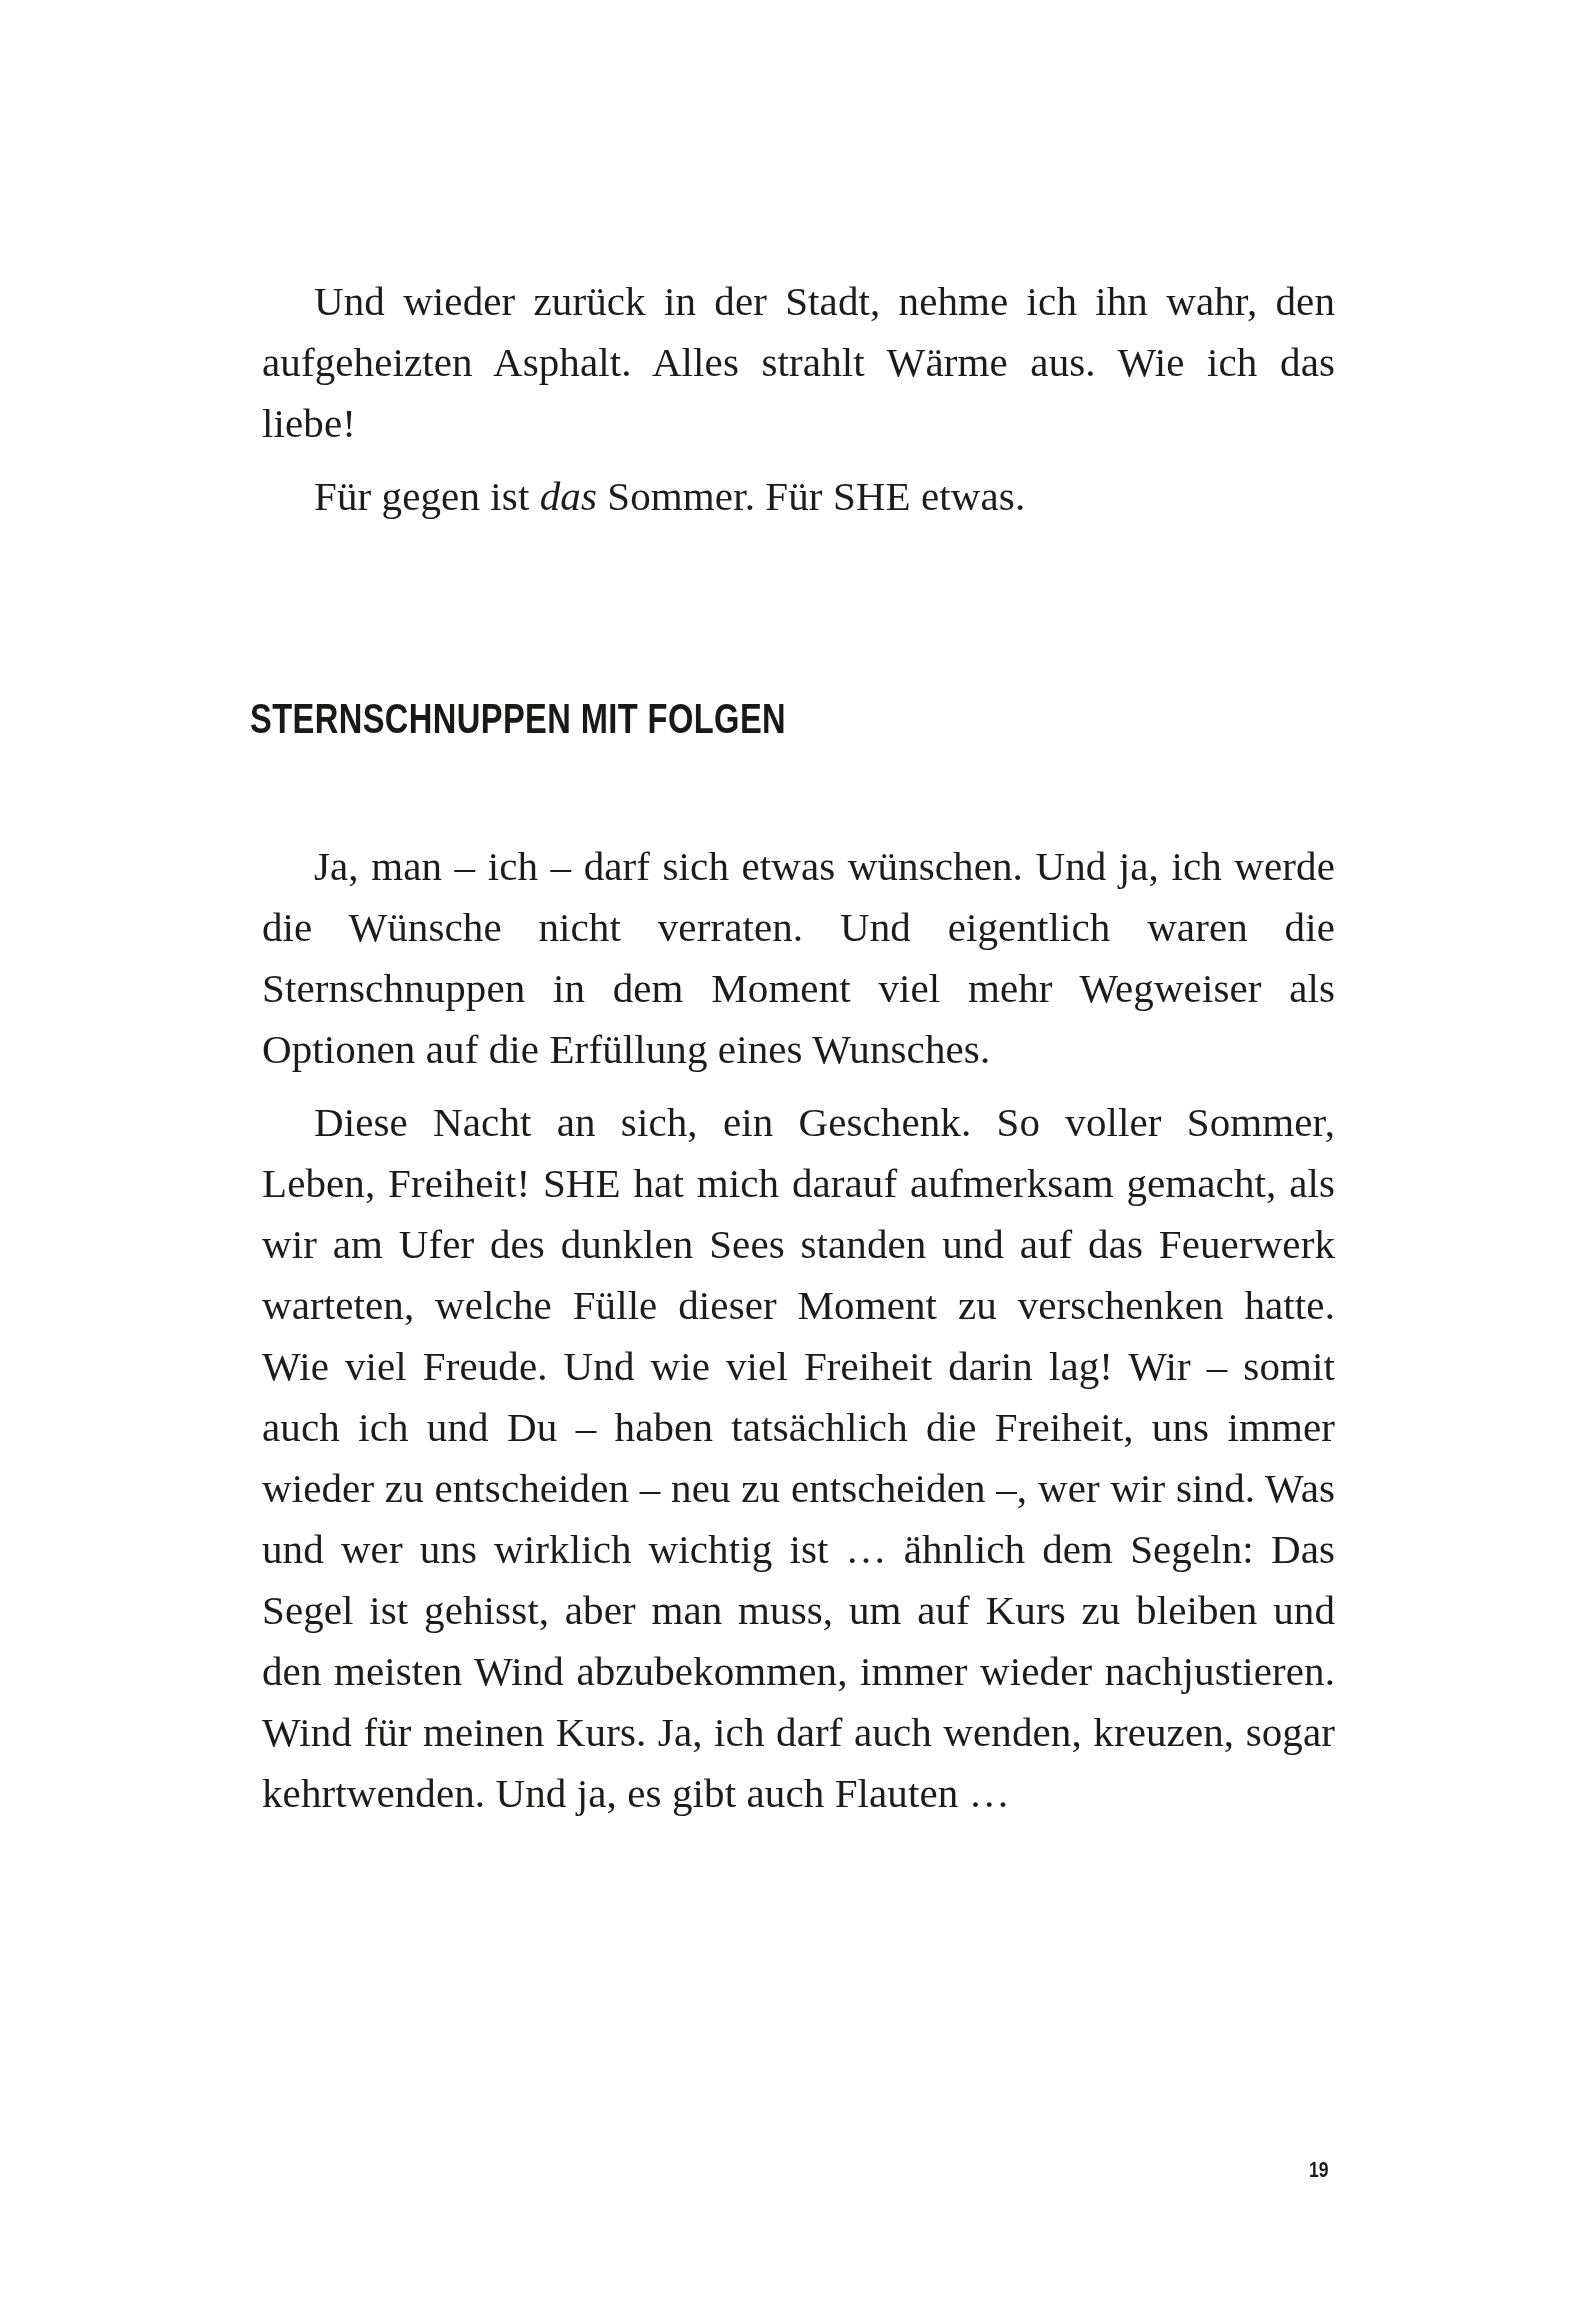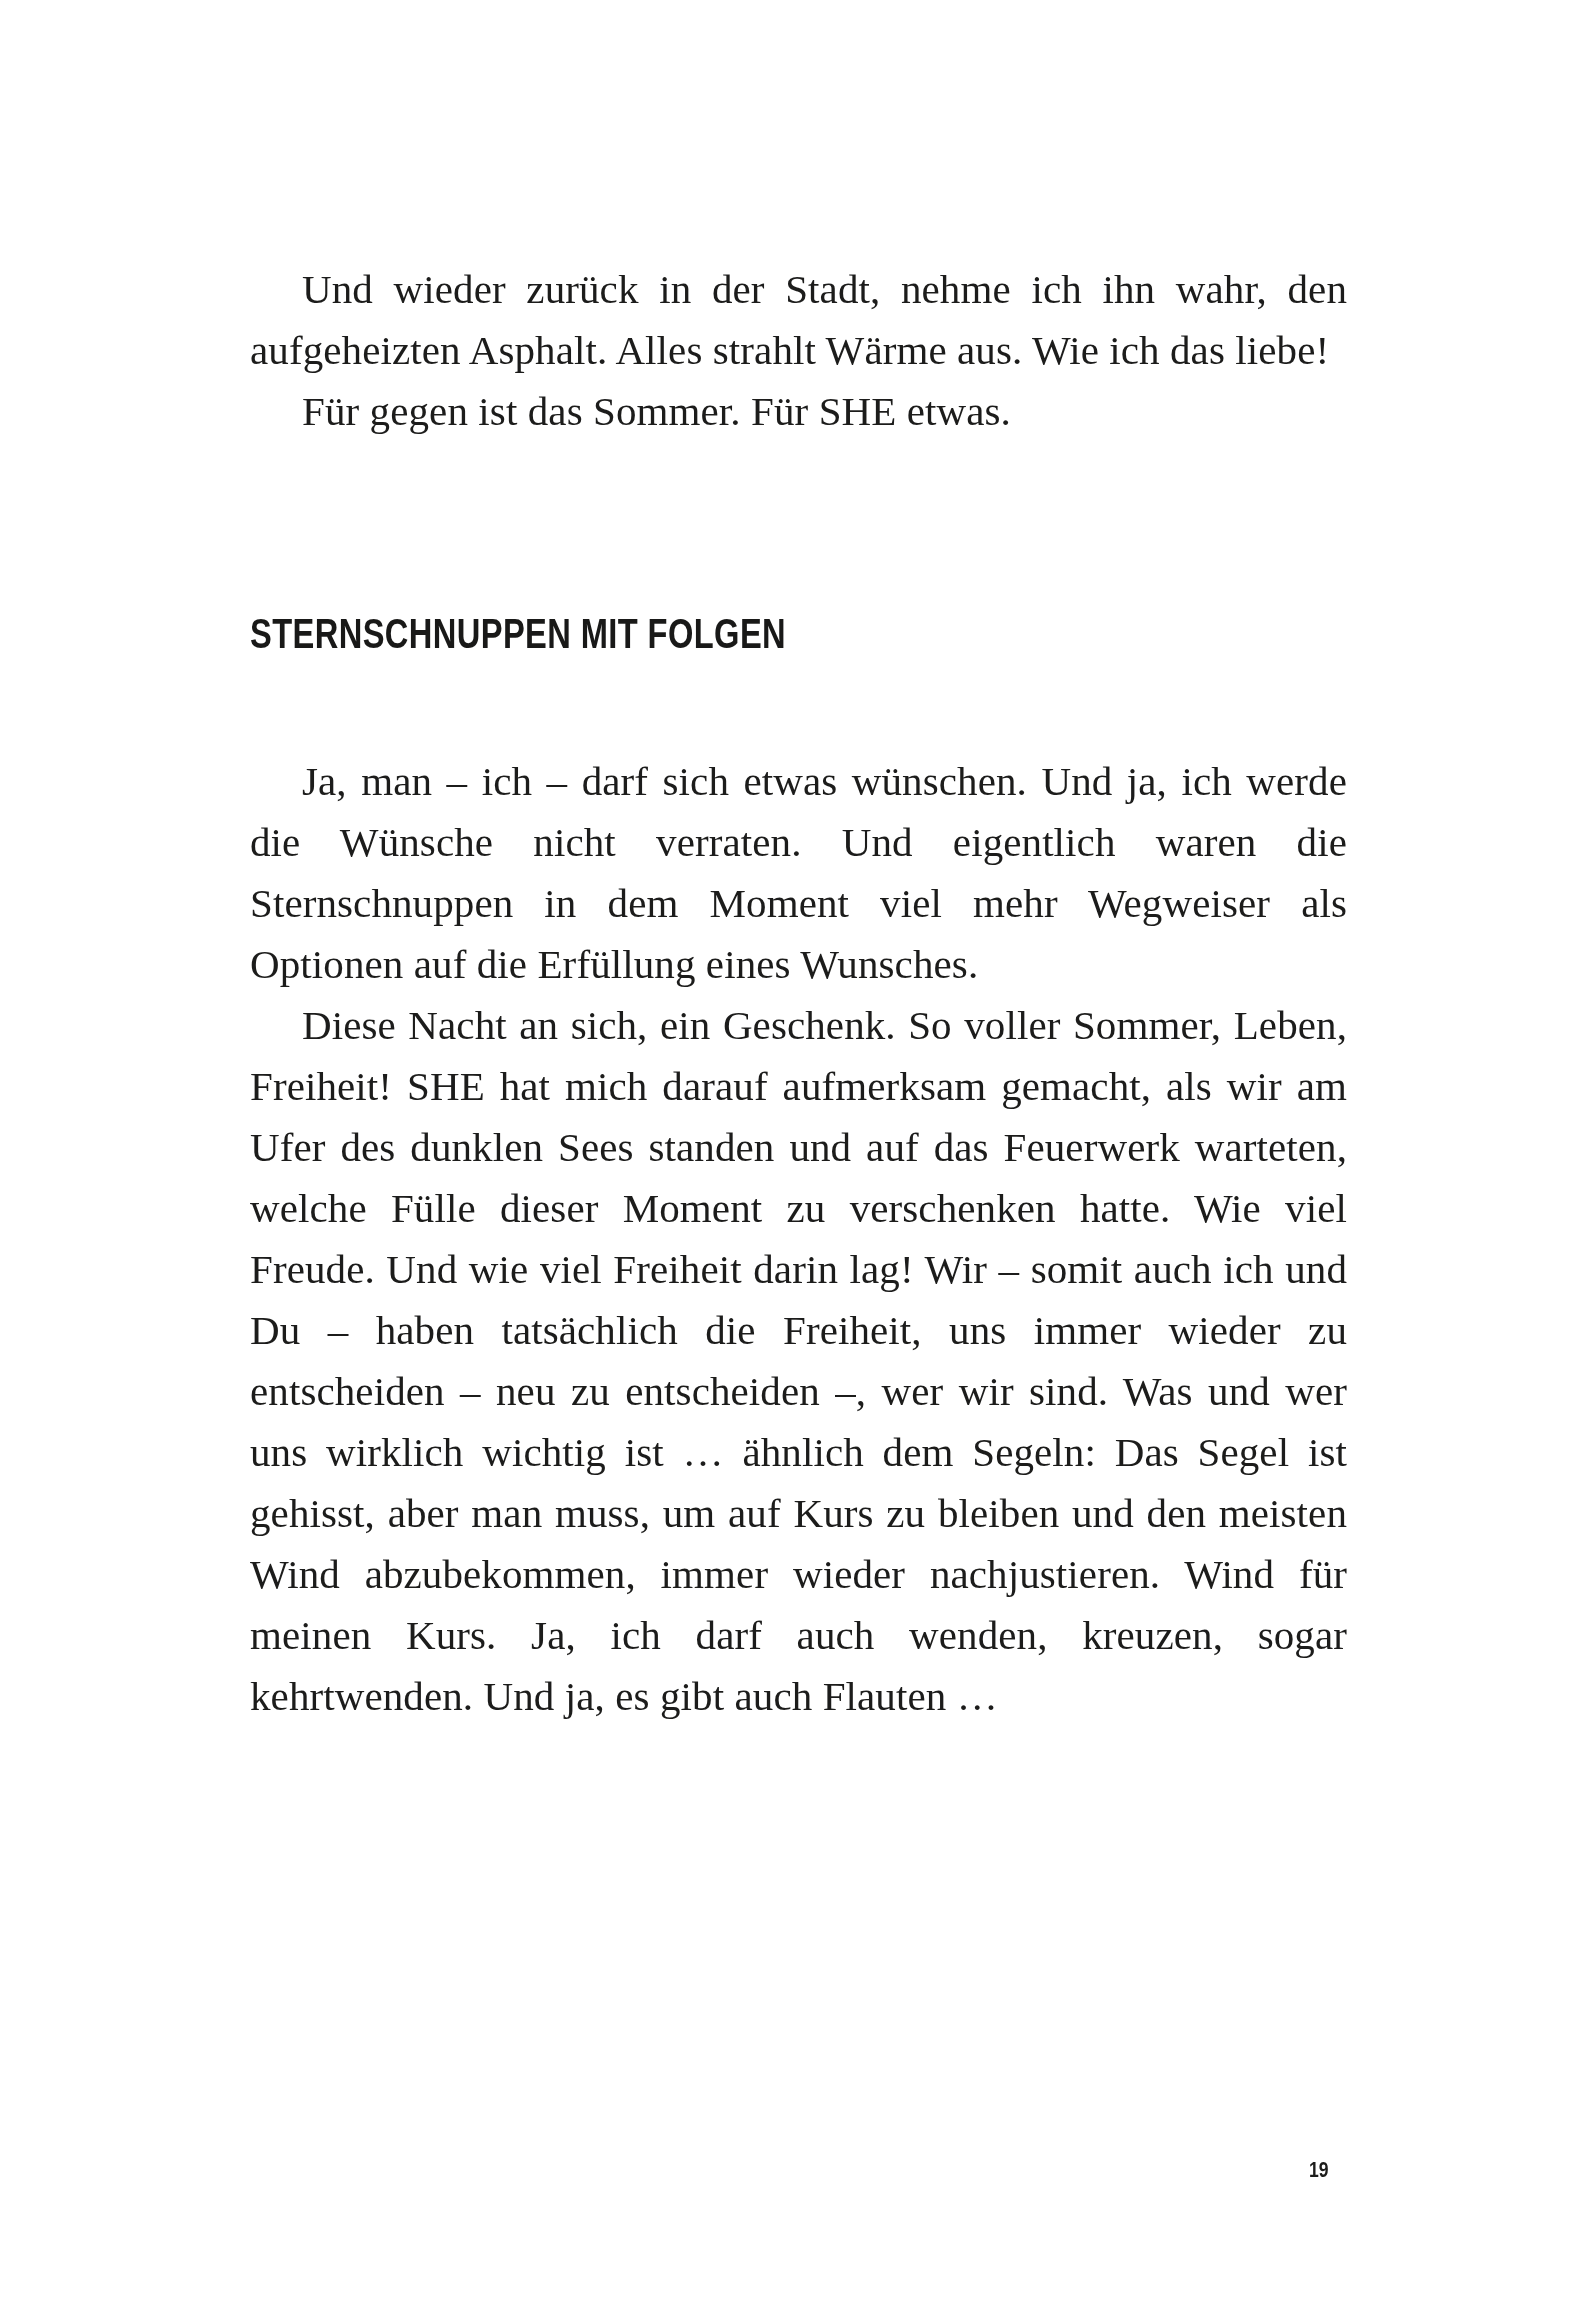--- a/index.html
+++ b/index.html
@@ -14,30 +14,31 @@
     color: #1c1c1b;
   }
   .page {
     position: relative;
     box-sizing: border-box;
     width: 100%;
     height: 100%;
     padding: 259px 241px 0 250px;
   }
   p.para {
-    margin: 0;
+    margin: 12px;
     font-size: 41px;
     line-height: 61px;
     text-align: justify;
     letter-spacing: 0.1px;
   }
   p.para.indent {
     text-indent: 52px;
   }
   .italic {
+    font-style: italic;
   }
   h1.heading {
     margin: 170px 0 0 0;
     font-family: "Liberation Sans", sans-serif;
     font-weight: 700;
     font-size: 43px;
     line-height: 43px;
     letter-spacing: 0.5px;
     transform: scaleX(0.76);
     transform-origin: left center;

